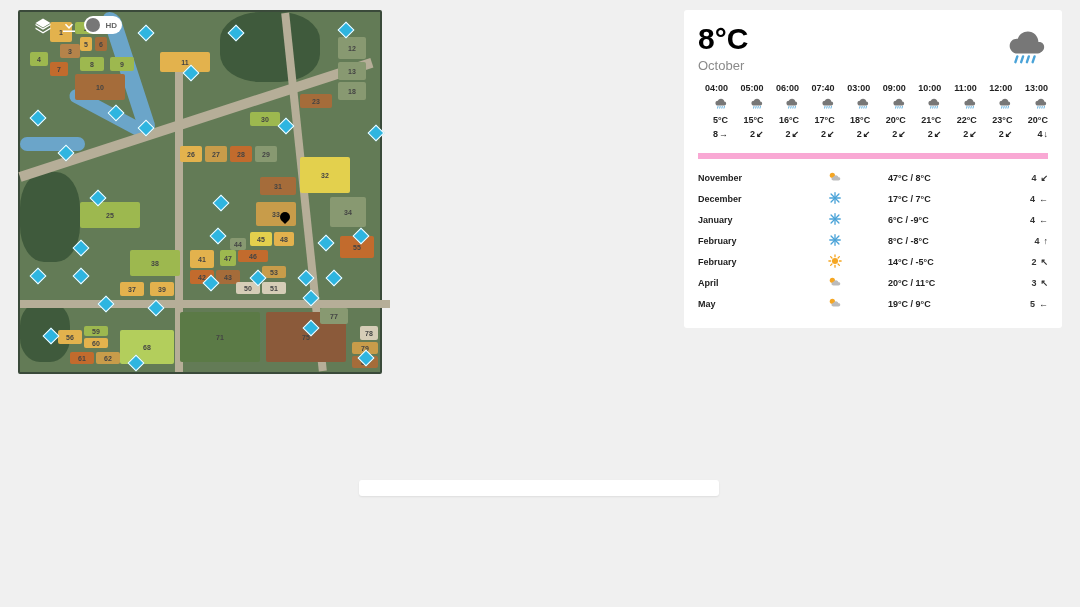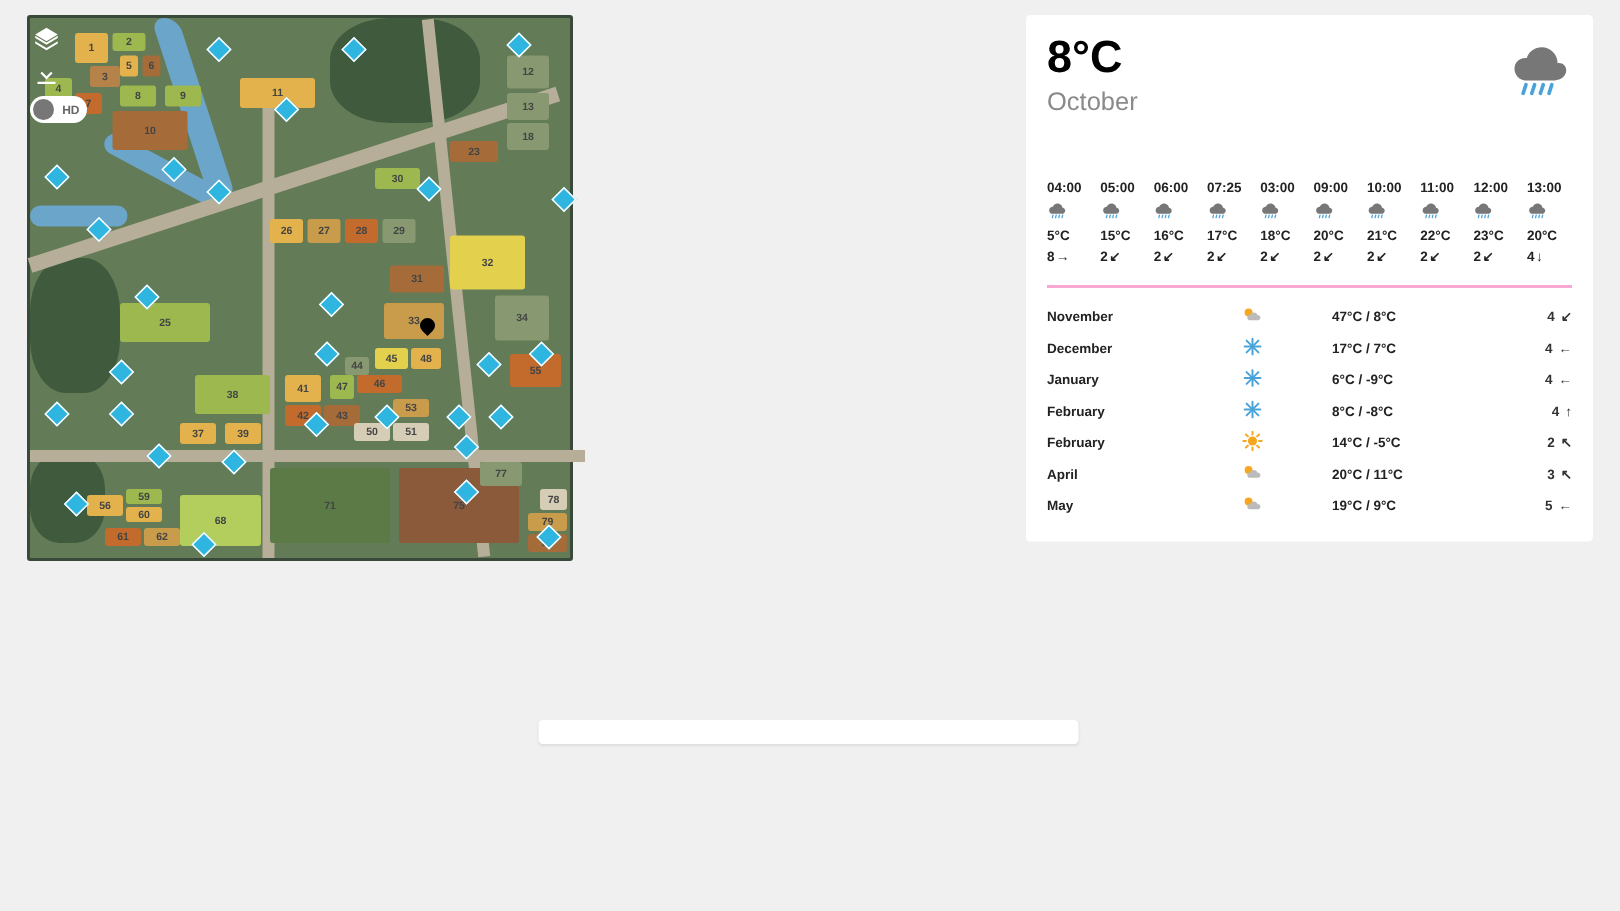--- a/index.html
+++ b/index.html
@@ -15,22 +15,22 @@
 
   
   .map-panel {
     position:absolute; left:18px; top:10px;
     width:364px; height:364px;
     background:#637b56;
     border:2px solid #3a4a3a;
     border-radius:2px;
   }
   .map-controls {
-    position:absolute; left:0; top:4px;
-    display:flex; flex-direction:column; gap:4px;
+    position:absolute; left:12px; top:4px;
+    display:flex; gap:4px;
     z-index:20;
   }
   .mc-icon {
     width:22px; height:20px;
     color:#fff; display:flex;
     align-items:center; justify-content:center;
     cursor:pointer;
   }
   .mc-icon svg { width:18px; height:18px; fill:#fff; }
   .toggle {
@@ -75,38 +75,37 @@
   
   .weather-panel {
     position:absolute; right:18px; top:10px;
     width:378px;
     background:#fff;
     border-radius:3px;
     padding:14px;
   }
   .w-header { display:flex; justify-content:space-between; align-items:flex-start; margin-bottom:10px;}
   .w-temp { font-size:30px; font-weight:800; color:#000; line-height:1;}
-  .w-month { font-size:17px; color:#8a8a8a; font-weight:400; margin-top:4px;}
+  .w-month { font-size:13px; color:#8a8a8a; font-weight:400; margin-top:4px;}
   .w-big-icon { color:#777; }
   .w-big-icon svg { width:46px; height:40px; }
   .w-hourly {
     display:flex; justify-content:space-between;
     margin-top:8px; margin-bottom:14px;
   }
   .w-hour {
-    display:flex; flex-direction:column; align-items:flex-start;
+    display:flex; flex-direction:column; align-items:flex-end;
     gap:4px;
     font-size:9px; font-weight:700; color:#222;
     width:30px;
-    margin-top:32px;
   }
   .w-hour .rain-ic svg { width:14px; height:12px; }
   .w-hour .wt { font-weight:700;}
   .w-hour .wind { display:flex; align-items:center; gap:1px; font-weight:700;}
-  .w-monthly { border-top:2px solid #f9a8d4; padding-top:8px; }
+  .w-monthly { border-top:6px solid #f9a8d4; padding-top:8px; }
   .w-row {
     display:flex; align-items:center;
     height:21px;
     font-size:9px; font-weight:700;
   }
   .w-row .m-name { width:130px; color:#222;}
   .w-row .m-icon { width:60px; }
   .w-row .m-icon svg { width:14px; height:14px; }
   .w-row .m-temp { width:110px; color:#222;}
   .w-row .m-wind { flex:1; text-align:right; display:flex; align-items:center; gap:4px; justify-content:flex-end;}
@@ -312,21 +311,21 @@
               <line x1="4.5" y1="11" x2="4" y2="13"></line>
               <line x1="7" y1="11" x2="6.5" y2="13"></line>
               <line x1="9.5" y1="11" x2="9" y2="13"></line>
               <line x1="12" y1="11" x2="11.5" y2="13"></line>
             </g>
           </svg></div>
     <div class="wt">16°C</div>
     <div class="wind">2 <span class="arrow-glyph">↙</span></div>
       </div>
       <div class="w-hour">
-        <div class="wt">07:25</div>
+        <div class="wt">07:40</div>
     <div class="rain-ic"><svg viewBox="0 0 16 14">
             <path fill="#777" d="M12 6c0-2.2-1.8-4-4-4C6.3 2 4.9 3 4.3 4.5 2.9 4.5 1.5 5.5 1.5 7.3c0 1.6 1.3 2.7 2.8 2.7h7c1.5 0 2.7-1 2.7-2.5 0-1.2-.9-2-2-2.2z"></path>
             <g stroke="#4aa3d8" stroke-width="1" stroke-linecap="round">
               <line x1="4.5" y1="11" x2="4" y2="13"></line>
               <line x1="7" y1="11" x2="6.5" y2="13"></line>
               <line x1="9.5" y1="11" x2="9" y2="13"></line>
               <line x1="12" y1="11" x2="11.5" y2="13"></line>
             </g>
           </svg></div>
     <div class="wt">17°C</div>

